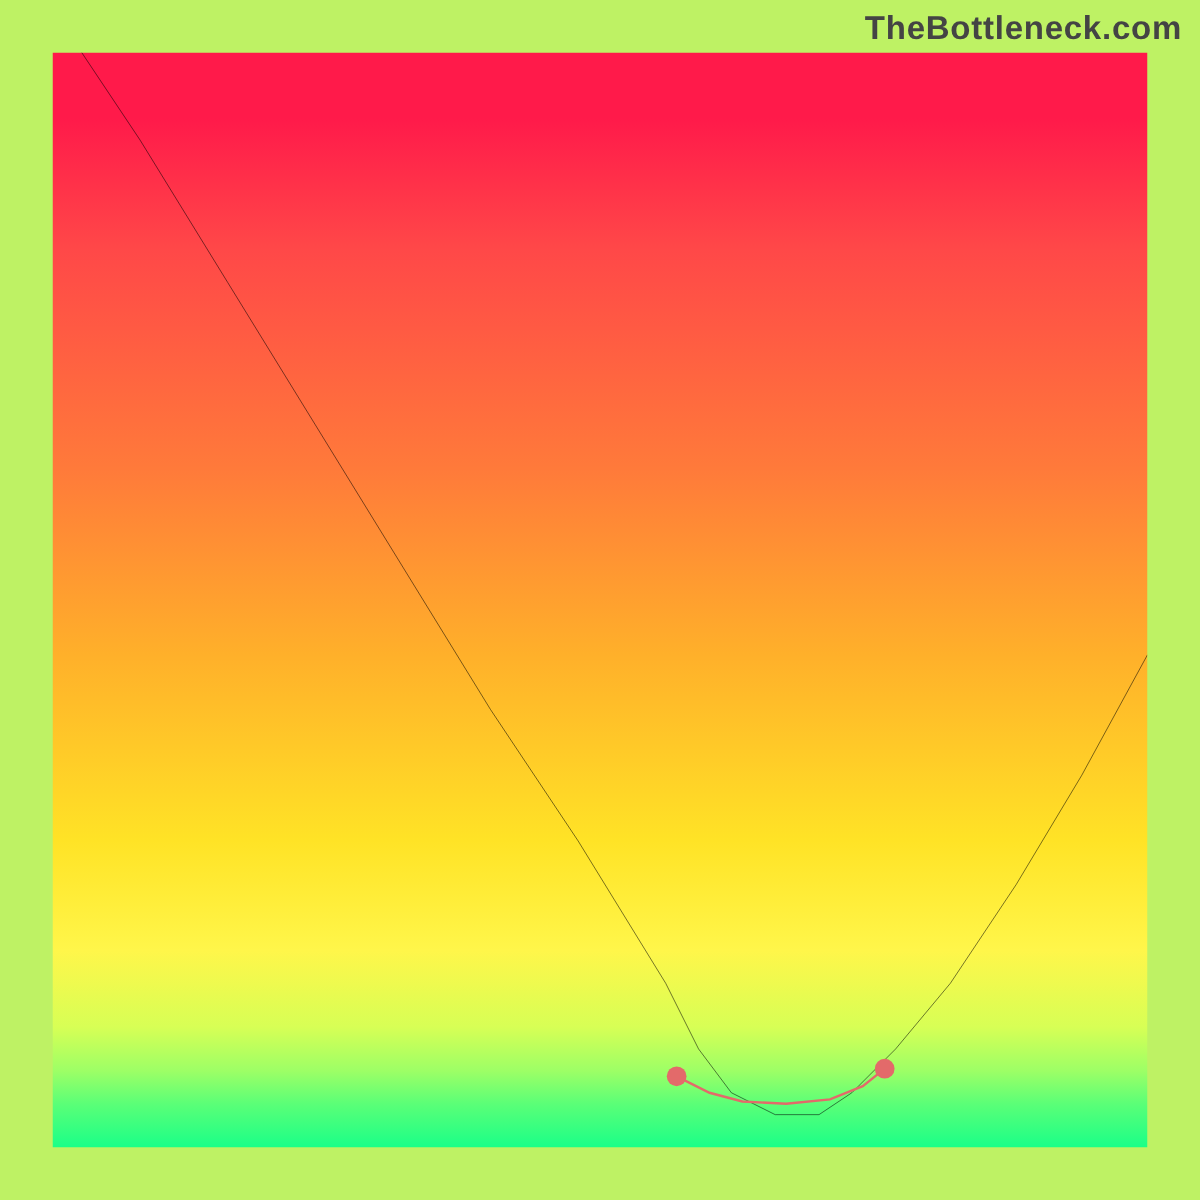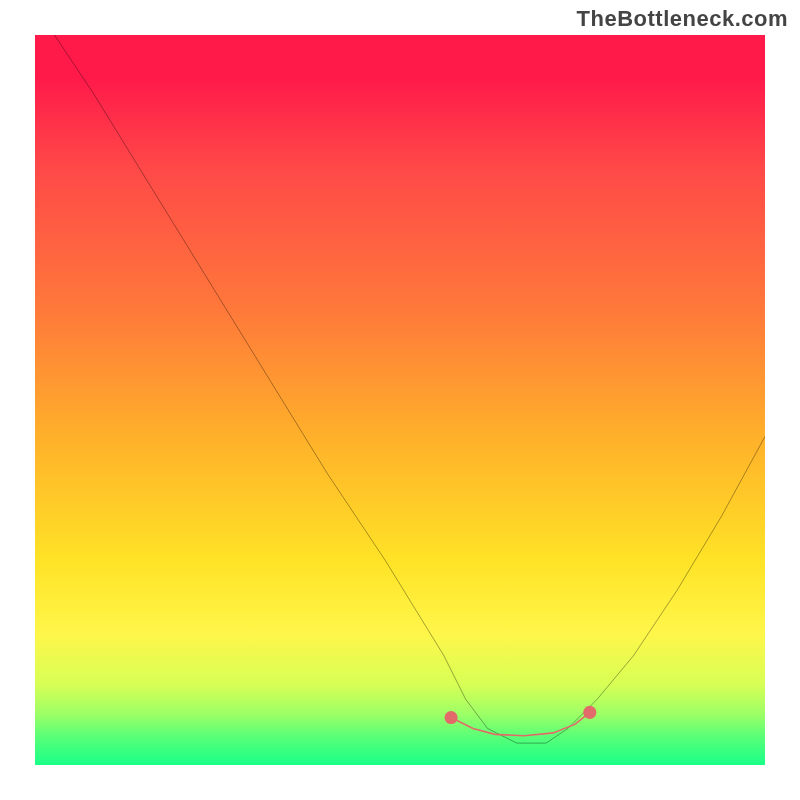--- a/index.html
+++ b/index.html
@@ -8,21 +8,21 @@
     width: 800px;
     height: 800px;
     background: #000;
     overflow: hidden;
     font-family: Arial, Helvetica, sans-serif;
   }
   .frame {
     position: relative;
     width: 800px;
     height: 800px;
-    background: #ffffff;
+    background: #bef264;
   }
   .watermark {
     position: absolute;
     top: 6px;
     right: 12px;
     color: #444;
     font-size: 22px;
     font-weight: 600;
     letter-spacing: 0.5px;
     z-index: 3;

